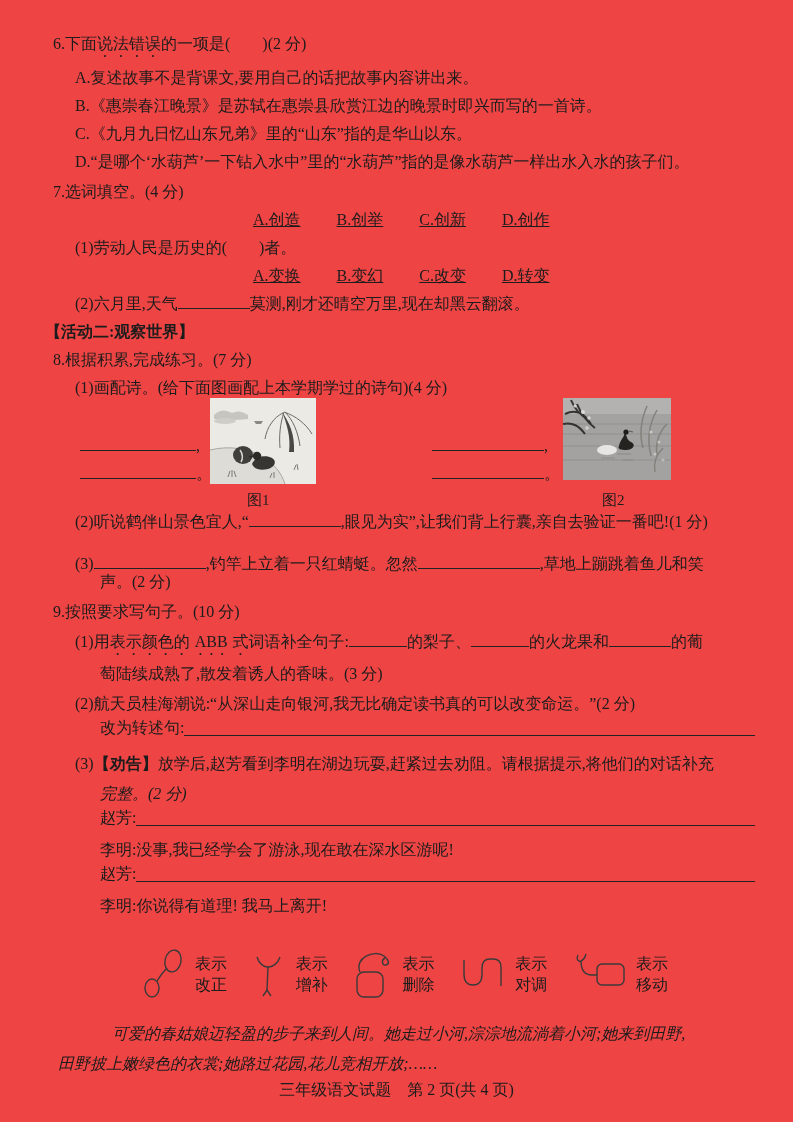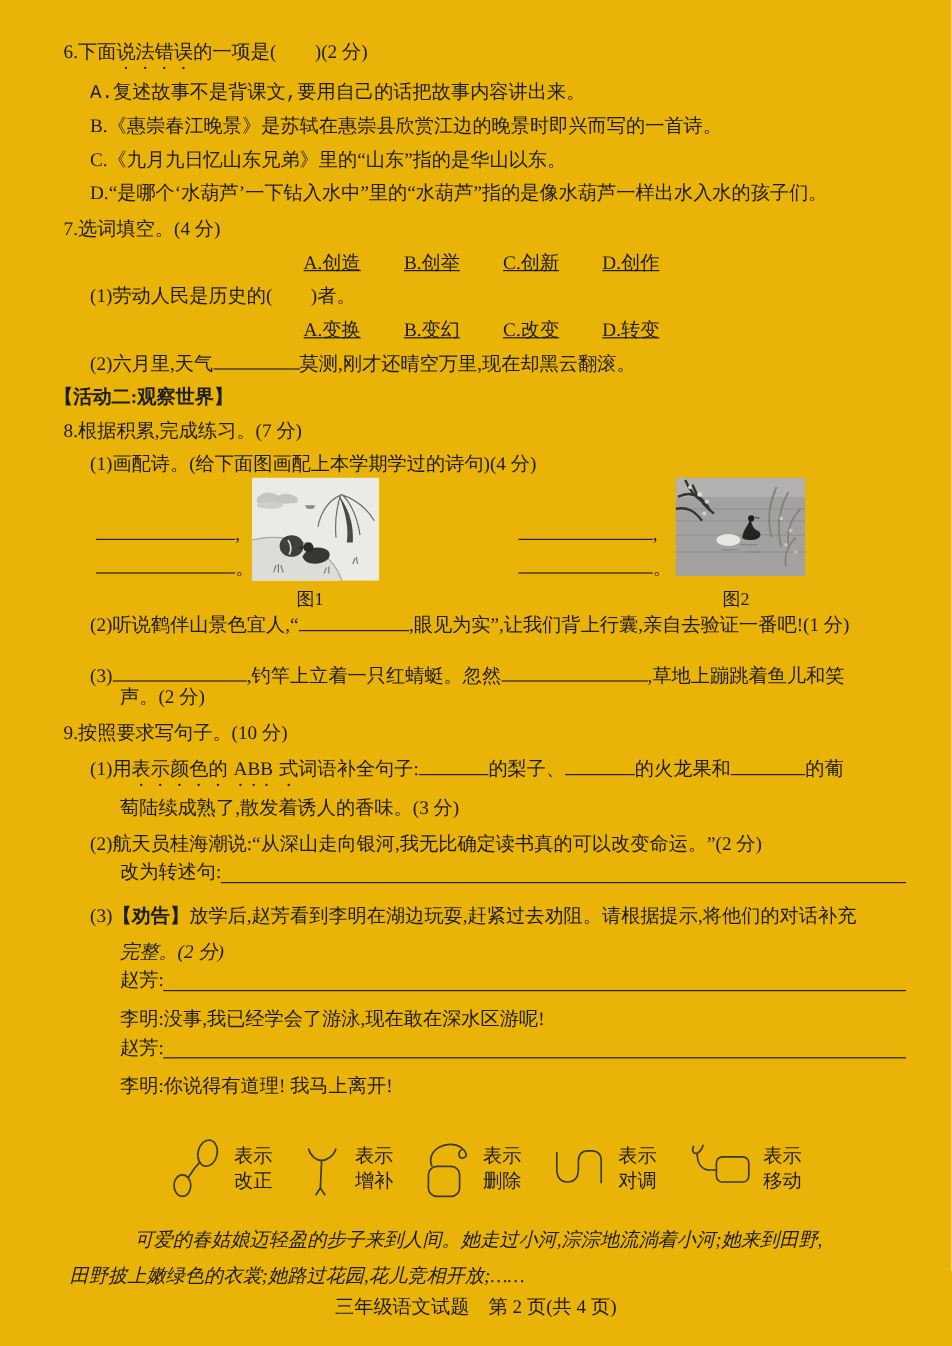--- a/index.html
+++ b/index.html
@@ -1,19 +1,19 @@
 <!DOCTYPE html>
 <html><head>
 <meta charset="utf-8">
 <title>三年级语文试题 第2页</title>
 <style>
   html,body { margin:0; padding:0; background:#e9e9e9; }
   .page {
     position:relative; width:793px; height:1122px; margin:0 auto;
-    background:#eab308; overflow:hidden;
+    background:#ef4444; overflow:hidden;
     font-family:"Liberation Serif","DejaVu Serif",serif;
     font-size:16px; color:#1c1c1c; line-height:24px;
   }
   .line { position:absolute; white-space:nowrap; }
   .bold { font-weight:bold; }
   .em {
     -webkit-text-emphasis:filled dot; -webkit-text-emphasis-position:under left;
     text-emphasis:filled dot; text-emphasis-position:under left;
   }
   .blank {
@@ -35,21 +35,21 @@
   .kai { font-style:italic; }
   .footer { position:absolute; left:0; width:793px; text-align:center; font-size:16px; }
   svg * { vector-effect:non-scaling-stroke; }
 </style>
 </head>
 <body>
 
 <div class="page">
 
   <div class="line" style="left:53px; top:32px;"><span>6.下面</span><span class="em">说法错误</span><span>的一项是(　　)(2 分)</span></div>
-  <div class="line" style="left:75px; top:66px;font-family:Liberation Mono, monospace;">A.复述故事不是背课文,要用自己的话把故事内容讲出来。</div>
+  <div class="line" style="left:75px; top:66px;">A.复述故事不是背课文,要用自己的话把故事内容讲出来。</div>
   <div class="line" style="left:75px; top:94px;">B.《惠崇春江晚景》是苏轼在惠崇县欣赏江边的晚景时即兴而写的一首诗。</div>
   <div class="line" style="left:75px; top:122px;">C.《九月九日忆山东兄弟》里的“山东”指的是华山以东。</div>
   <div class="line" style="left:75px; top:150px;">D.“是哪个‘水葫芦’一下钻入水中”里的“水葫芦”指的是像水葫芦一样出水入水的孩子们。</div>
 
   <div class="line" style="left:53px; top:180px;">7.选词填空。(4 分)</div>
   <div class="opt-row" style="left:253px; top:208px;">
     <span>A.创造</span>
     <span>B.创举</span>
     <span>C.创新</span>
     <span>D.创作</span>

